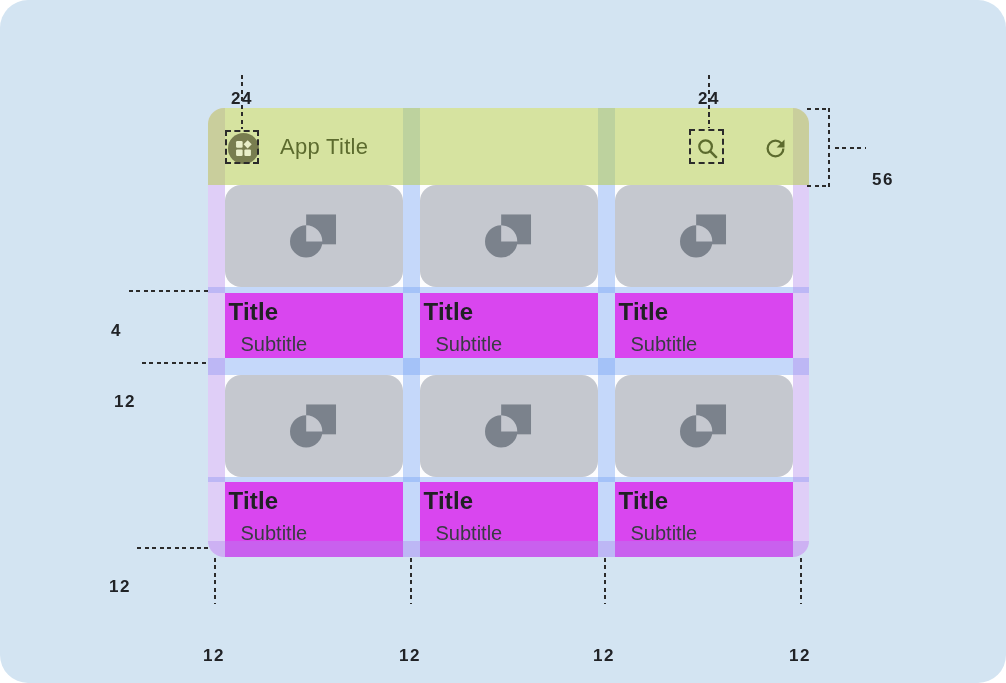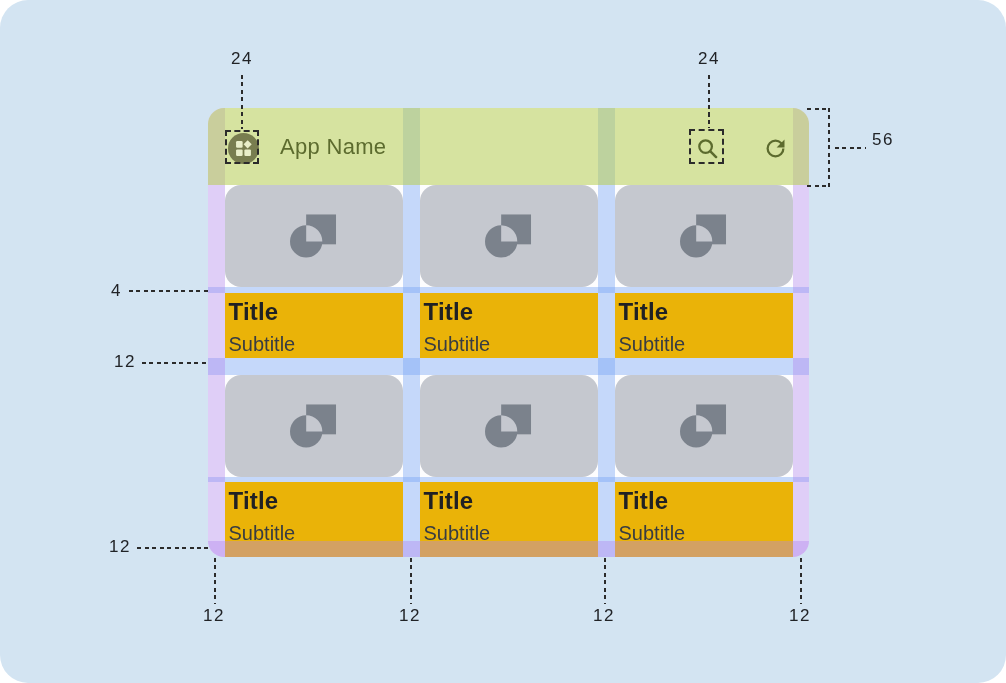--- a/index.html
+++ b/index.html
@@ -2,38 +2,38 @@
 <html><head>
 <meta charset="utf-8">
 <style>
   html,body{margin:0;padding:0;background:#ffffff;font-family:"Liberation Sans",sans-serif;}
   .canvas{position:relative;width:1006px;height:683px;background:#d3e4f2;border-radius:28px;overflow:hidden;}
 
   
   .mockup{position:absolute;left:208px;top:108px;width:601px;height:449px;background:#fdfdfe;border-radius:16px;overflow:hidden;}
   .layer{position:absolute;left:0;top:0;width:100%;height:100%;}
   .card-image{position:absolute;background:#c5c8cf;border-radius:16px;display:flex;align-items:center;justify-content:center;}
-  .title-block{position:absolute;background:#eab308;padding:5px 20px 0 4px;box-sizing:border-box;}
+  .title-block{position:absolute;background:#d946ef;padding:5px 20px 0 4px;box-sizing:border-box;}
   .card-title{font-size:24px;font-weight:700;color:#202124;line-height:28px;letter-spacing:.2px;}
-  .card-subtitle{font-size:20px;font-weight:400;color:#383c42;line-height:24px;margin-top:6px;}
+  .card-subtitle{font-size:20px;font-weight:400;color:#383c42;line-height:24px;margin-top:6px;margin-left:12px;}
 
   
   .ov{position:absolute;}
   .ov-blue{background:rgba(118,164,246,0.42);}
   .ov-purple{background:rgba(178,136,238,0.40);}
   .ov-green{background:rgba(183,206,82,0.55);}
 
   
   .appbar-content{position:absolute;left:0;top:0;width:601px;height:77px;}
   .logo-circle{position:absolute;left:20px;top:25px;width:31px;height:31px;border-radius:50%;background:#787d4f;display:flex;align-items:center;justify-content:center;}
   .app-title{position:absolute;left:72px;top:0;height:77px;display:flex;align-items:center;font-size:22px;font-weight:500;color:#5c6b2e;letter-spacing:.3px;}
   .icon-btn{position:absolute;width:28px;height:28px;display:flex;align-items:center;justify-content:center;}
 
   
-  .ann-label{position:absolute;font-size:17px;font-weight:400;color:#212327;letter-spacing:1.5px;}
+  .ann-label{position:absolute;font-size:17px;font-weight:700;color:#212327;letter-spacing:1.5px;margin-top:40px;}
   .ctr{text-align:center;} .rgt{text-align:right;}
   .dash-h{position:absolute;height:2px;background:repeating-linear-gradient(90deg,#2b2b2b 0 4px,transparent 4px 7.5px);}
   .dash-v{position:absolute;width:2px;background:repeating-linear-gradient(180deg,#2b2b2b 0 4px,transparent 4px 7.5px);}
   .dash-box{position:absolute;border:2px dashed #2b2b2b;box-sizing:border-box;}
 </style>
 </head>
 <body>
 
 <div class="canvas">
 
@@ -124,21 +124,21 @@
 
     <div class="appbar-content">
       <div class="logo-circle">
         <svg width="21" height="21" viewBox="0 0 24 24">
           <rect x="3.5" y="3.5" width="7.5" height="7.5" rx="1.4" fill="#e9eec9"></rect>
           <rect x="3.5" y="13" width="7.5" height="7.5" rx="1.4" fill="#e9eec9"></rect>
           <rect x="13" y="13" width="7.5" height="7.5" rx="1.4" fill="#e9eec9"></rect>
           <path d="M16.75 2.6 L21.4 7.25 L16.75 11.9 L12.1 7.25 Z" fill="#e9eec9"></path>
         </svg>
       </div>
-      <div class="app-title">App Name</div>
+      <div class="app-title">App Title</div>
       <div class="icon-btn" style="left:485.5px;top:26px;">
         <svg width="27" height="27" viewBox="0 0 24 24">
           <circle cx="10.3" cy="10.3" r="5.6" fill="none" stroke="#5c6b2e" stroke-width="2"></circle>
           <line x1="14.6" y1="14.6" x2="19.6" y2="19.6" stroke="#5c6b2e" stroke-width="2.2" stroke-linecap="round"></line>
         </svg>
       </div>
       <div class="icon-btn" style="left:553px;top:26.5px;">
         <svg width="27" height="27" viewBox="0 0 24 24">
           <path d="M17.65 6.35A7.95 7.95 0 0 0 12 4a8 8 0 1 0 8 8h-2a6 6 0 1 1-6-6c1.66 0 3.14.69 4.22 1.78L13 11h7V4l-2.35 2.35z" fill="#5c6b2e"></path>
         </svg>

